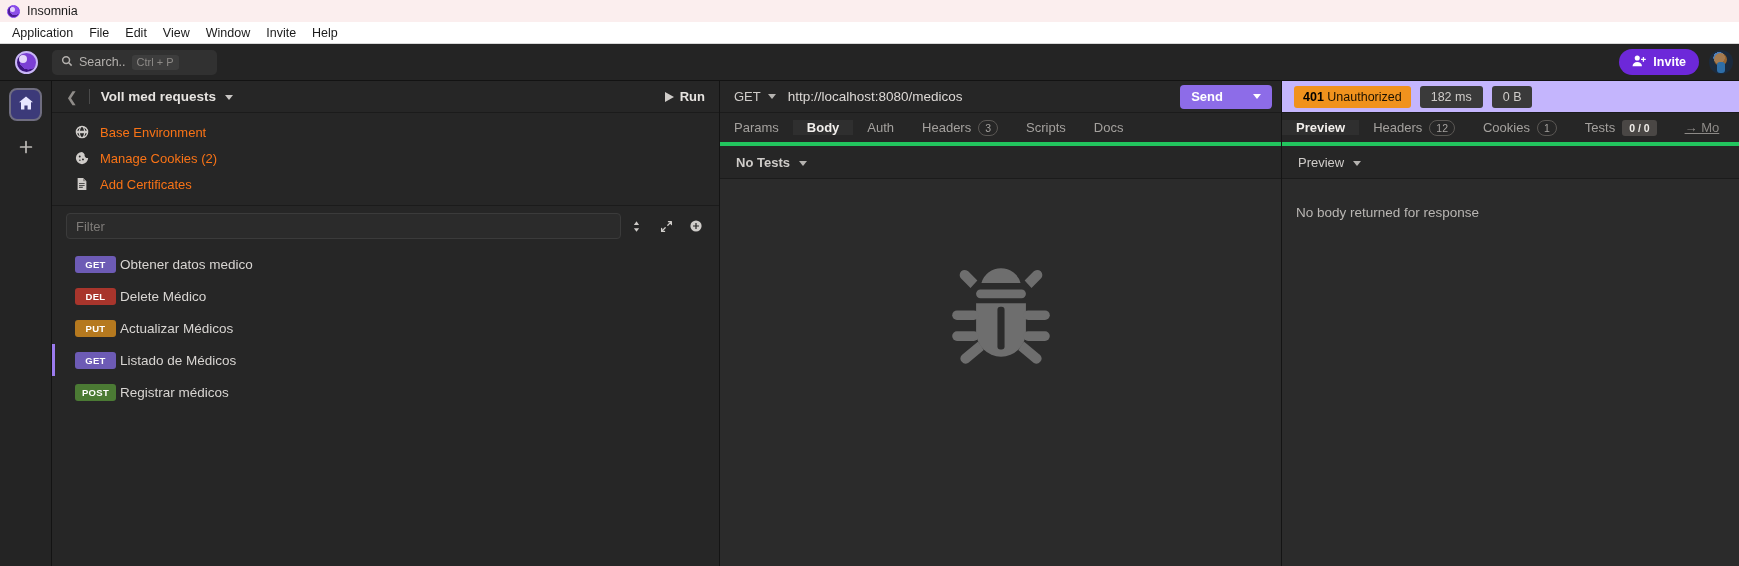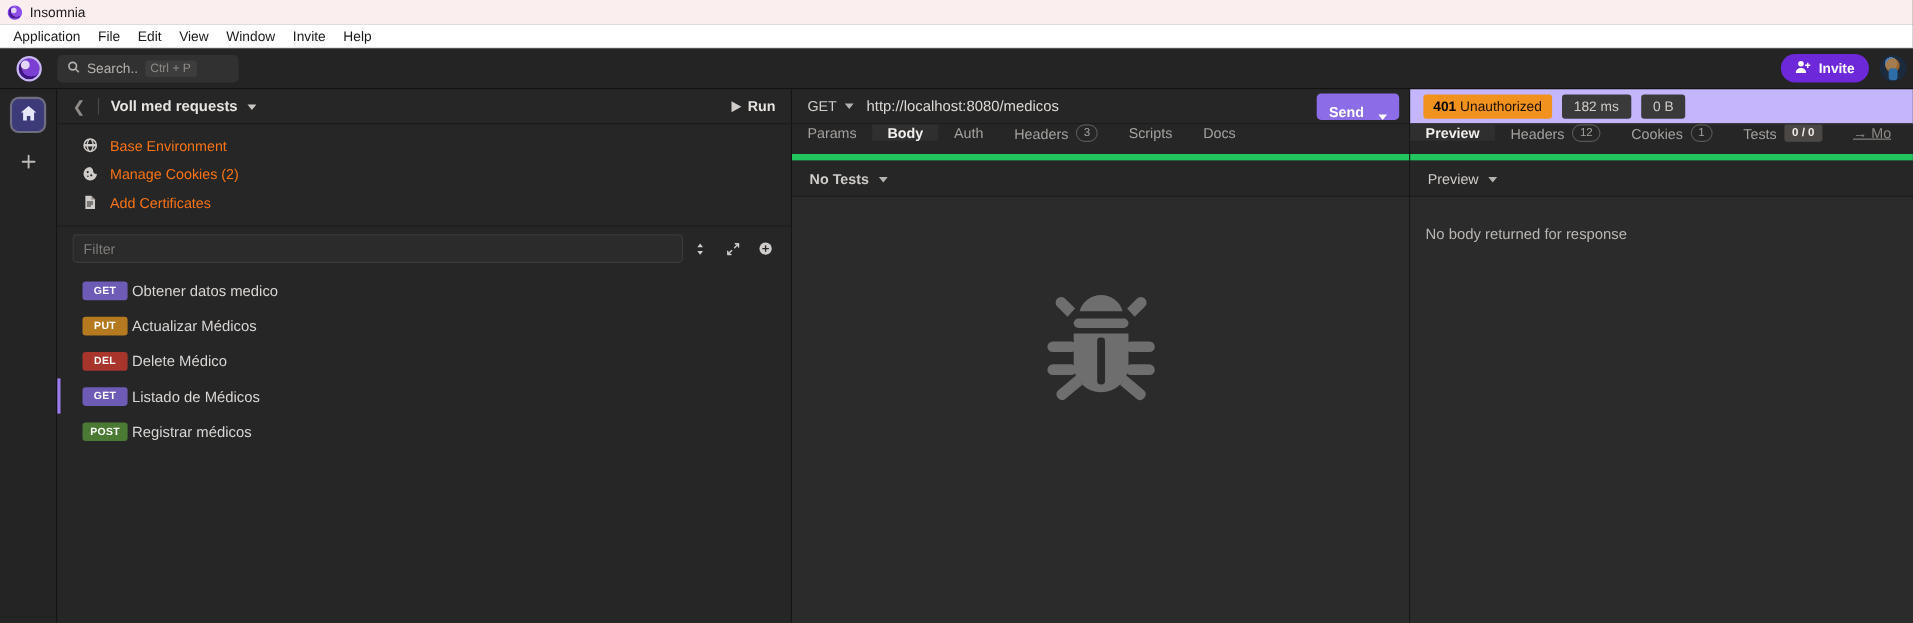--- a/index.html
+++ b/index.html
@@ -102,25 +102,25 @@
   .method { width:41px; text-align:center; border-radius:3px; font-size:9.5px; font-weight:bold;
             letter-spacing:.3px; padding:3px 0; color:#fff; margin-left:9px; flex:0 0 auto;}
   .req-name { margin-left:4px; font-size:13.5px; color:#d8d5d2; white-space:nowrap; }
 
   
   .req-pane { width:562px; display:flex; flex-direction:column; border-right:1px solid #141414; flex:0 0 auto; min-width:0;}
   .url-bar { height:32px; display:flex; align-items:center; background:#262626; border-bottom:1px solid #1b1b1b; flex:0 0 auto;}
   .method-sel { display:flex; align-items:center; gap:7px; padding:0 12px 0 14px; color:#cfccc9; font-size:13px; cursor:pointer; }
   .url-text { flex:1 1 auto; color:#ddd9d6; font-size:13.5px; white-space:nowrap; overflow:hidden; cursor:text;}
   .send-btn { height:24px; background:#8d6ce8; color:#fff; border:none; border-radius:4px; font-size:13px;
-              font-weight:bold; display:flex; align-items:flex-end; gap:13px; padding:0 11px; margin-right:9px;
+              font-weight:bold; display:flex; align-items:center; gap:30px; padding:0 11px; margin-right:9px;
               cursor:pointer; font-family:inherit;}
   .send-caret { width:0;height:0;border-left:4.5px solid transparent;border-right:4.5px solid transparent;border-top:5px solid #fff;}
 
-  .tabs { height:33px; display:flex; align-items:flex-start; border-bottom:6px solid #22c55e; background:#262626; flex:0 0 auto;}
+  .tabs { height:33px; display:flex; align-items:center; border-bottom:4px solid #22c55e; background:#262626; flex:0 0 auto;}
   .tab { display:flex; align-items:center; gap:7px; padding:0 14px; font-size:13px; color:#a4a19e; cursor:pointer; }
   .tab.active { color:#f2efec; font-weight:bold; background:#2f2f2f; }
   .tab-badge { border:1px solid #5a5754; border-radius:9px; font-size:10.5px; color:#a4a19e; padding:1px 6px; }
   .tab-badge.solid { background:#4a4745; color:#f0ede9; border-color:transparent; border-radius:3px; font-weight:bold; }
 
   .subbar { height:33px; display:flex; align-items:center; padding:0 16px; border-bottom:1px solid #1b1b1b;
             background:#262626; flex:0 0 auto;}
   .subbar-label { font-size:13px; color:#cfccc9; font-weight:bold; cursor:pointer; }
 
   .req-body { flex:1 1 auto; background:#2b2b2b; position:relative; overflow:hidden; }
@@ -272,26 +272,26 @@
           </svg>
         </span>
       </div>
 
       <div class="req-list">
         <div class="req-row">
           <span class="method" style="background:#6d5bb5">GET</span>
           <span class="req-name">Obtener datos medico</span>
         </div>
         <div class="req-row">
+          <span class="method" style="background:#a8352c">DEL</span>
+          <span class="req-name">Delete Médico</span>
+        </div>
+        <div class="req-row">
           <span class="method" style="background:#b5791f">PUT</span>
           <span class="req-name">Actualizar Médicos</span>
-        </div>
-        <div class="req-row">
-          <span class="method" style="background:#a8352c">DEL</span>
-          <span class="req-name">Delete Médico</span>
         </div>
         <div class="req-row active">
           <span class="method" style="background:#6d5bb5">GET</span>
           <span class="req-name">Listado de Médicos</span>
         </div>
         <div class="req-row">
           <span class="method" style="background:#4b7a34">POST</span>
           <span class="req-name">Registrar médicos</span>
         </div>
       </div>

